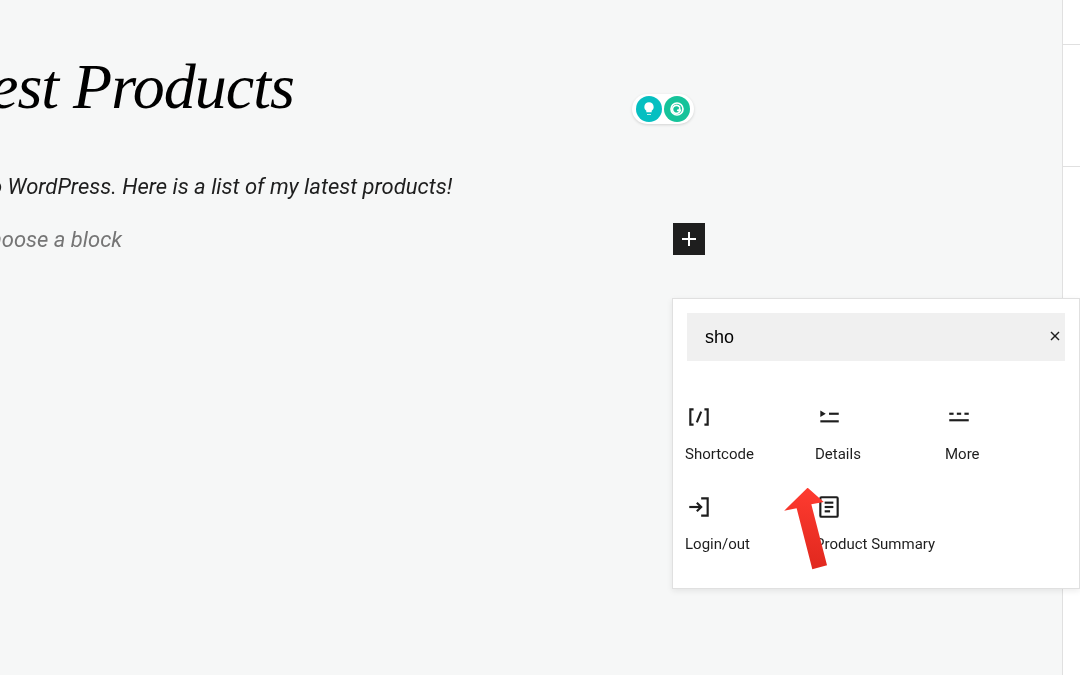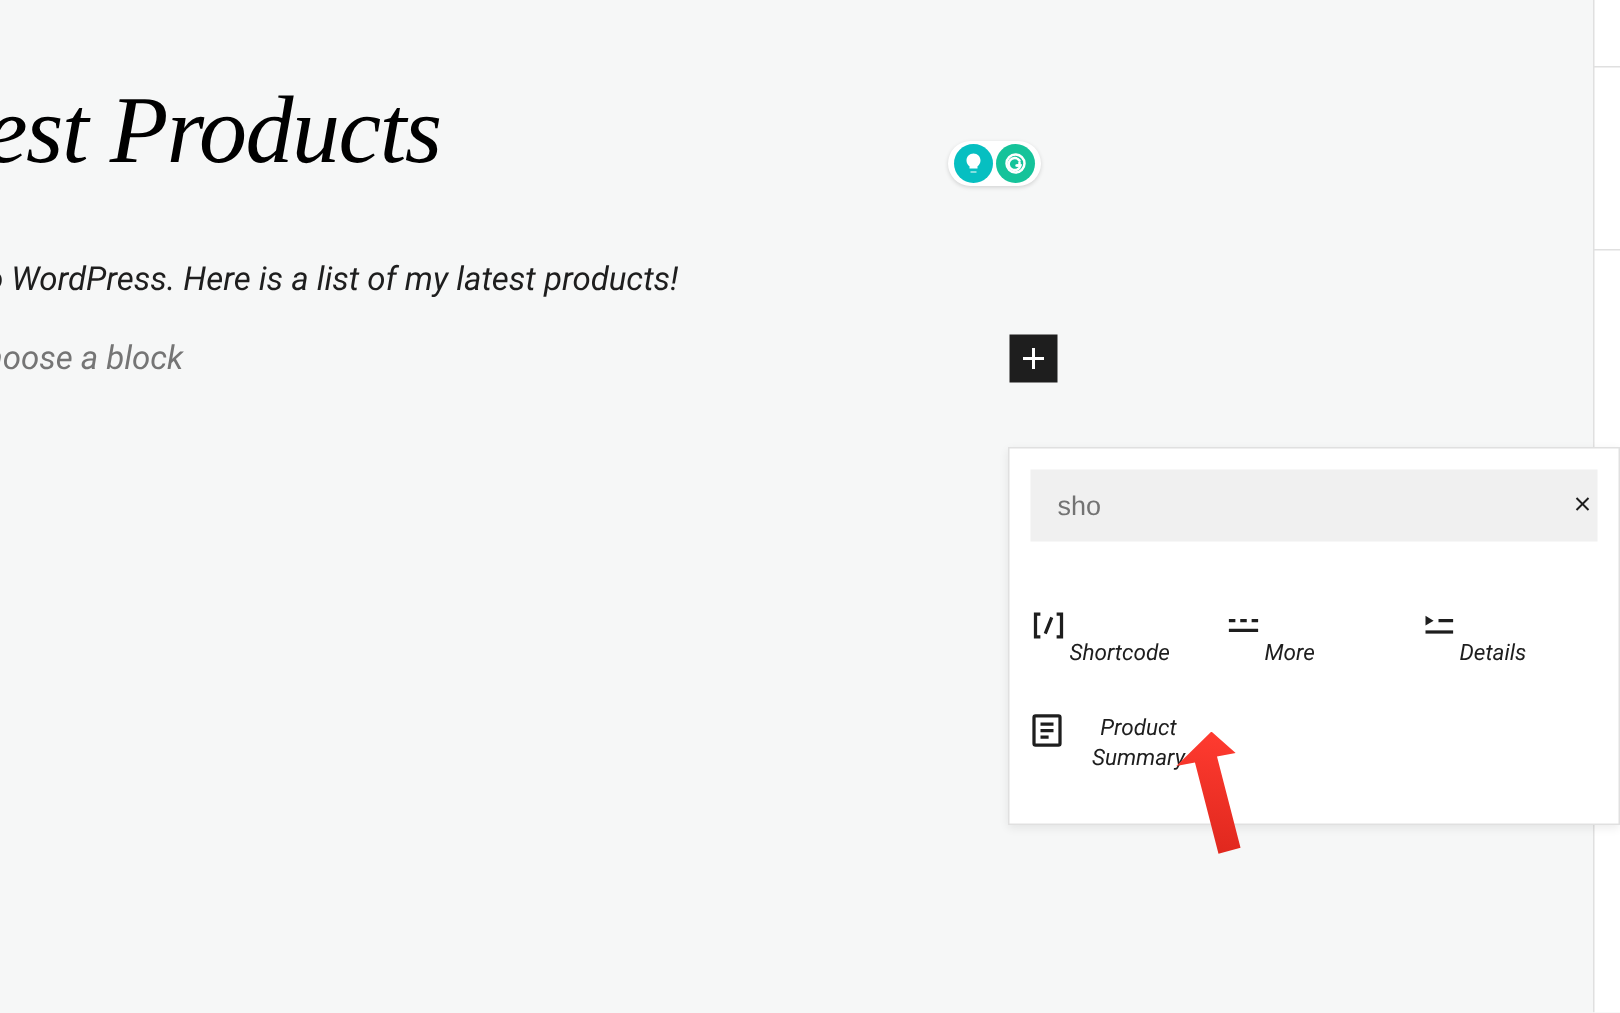--- a/index.html
+++ b/index.html
@@ -127,48 +127,47 @@
     .search-wrap {
       padding: 14px 14px 0 14px;
     }
     .search-input {
       width: 100%;
       height: 48px;
       border: none;
       background: #f0f0f0;
       padding: 0 44px 0 18px;
       font-size: 18px;
-      color: #737373;
+      color: #000000;
       outline: none;
     }
     .search-clear {
       position: absolute;
       right: 16px;
       top: 25px;
       font-size: 22px;
       color: #1e1e1e;
       cursor: pointer;
       background: none;
       border: none;
     }
     .blocks-grid {
       display: grid;
       grid-template-columns: repeat(3, 1fr);
       gap: 0;
       padding: 28px 8px 20px 8px;
     }
     .block-item {
       display: flex;
-      flex-direction: row;
-      align-items: flex-end;
+      flex-direction: column;
+      align-items: flex-start;
       justify-content: flex-start;
       padding: 14px 4px;
       cursor: pointer;
       text-align: center;
-      font-style: italic;
     }
     .block-icon {
       width: 28px;
       height: 28px;
       display: flex;
       align-items: center;
       justify-content: center;
       margin-bottom: 14px;
       color: #1e1e1e;
     }
@@ -237,37 +236,47 @@
             <path d="M7 5 L4 5 L4 19 L7 19"></path>
             <path d="M17 5 L20 5 L20 19 L17 19"></path>
             <line x1="14" y1="7" x2="10" y2="17"></line>
           </svg>
       </div>
       <span class="block-label">Shortcode</span>
     </div>
     <div class="block-item">
       <div class="block-icon">
         <svg width="26" height="26" viewBox="0 0 24 24" fill="none" stroke="currentColor" stroke-width="2">
+            <polygon points="4,6 4,12 9,9" fill="currentColor" stroke="none"></polygon>
+            <line x1="12" y1="9" x2="21" y2="9"></line>
+            <line x1="4" y1="16" x2="21" y2="16"></line>
+          </svg>
+      </div>
+      <span class="block-label">Details</span>
+    </div>
+    <div class="block-item">
+      <div class="block-icon">
+        <svg width="26" height="26" viewBox="0 0 24 24" fill="none" stroke="currentColor" stroke-width="2">
             <line x1="3" y1="9" x2="7" y2="9"></line>
             <line x1="10" y1="9" x2="14" y2="9"></line>
             <line x1="17" y1="9" x2="21" y2="9"></line>
             <line x1="3" y1="15" x2="21" y2="15"></line>
           </svg>
       </div>
       <span class="block-label">More</span>
     </div>
     <div class="block-item">
       <div class="block-icon">
         <svg width="26" height="26" viewBox="0 0 24 24" fill="none" stroke="currentColor" stroke-width="2">
-            <polygon points="4,6 4,12 9,9" fill="currentColor" stroke="none"></polygon>
-            <line x1="12" y1="9" x2="21" y2="9"></line>
-            <line x1="4" y1="16" x2="21" y2="16"></line>
-          </svg>
-      </div>
-      <span class="block-label">Details</span>
+            <path d="M14 4 L20 4 L20 20 L14 20"></path>
+            <line x1="3" y1="12" x2="14" y2="12"></line>
+            <polyline points="10,8 14,12 10,16"></polyline>
+          </svg>
+      </div>
+      <span class="block-label">Login/out</span>
     </div>
     <div class="block-item">
       <div class="block-icon">
         <svg width="26" height="26" viewBox="0 0 24 24" fill="none" stroke="currentColor" stroke-width="2">
             <rect x="4" y="3" width="16" height="18" rx="1"></rect>
             <line x1="8" y1="8" x2="16" y2="8"></line>
             <line x1="8" y1="12" x2="16" y2="12"></line>
             <line x1="8" y1="16" x2="13" y2="16"></line>
           </svg>
       </div>

